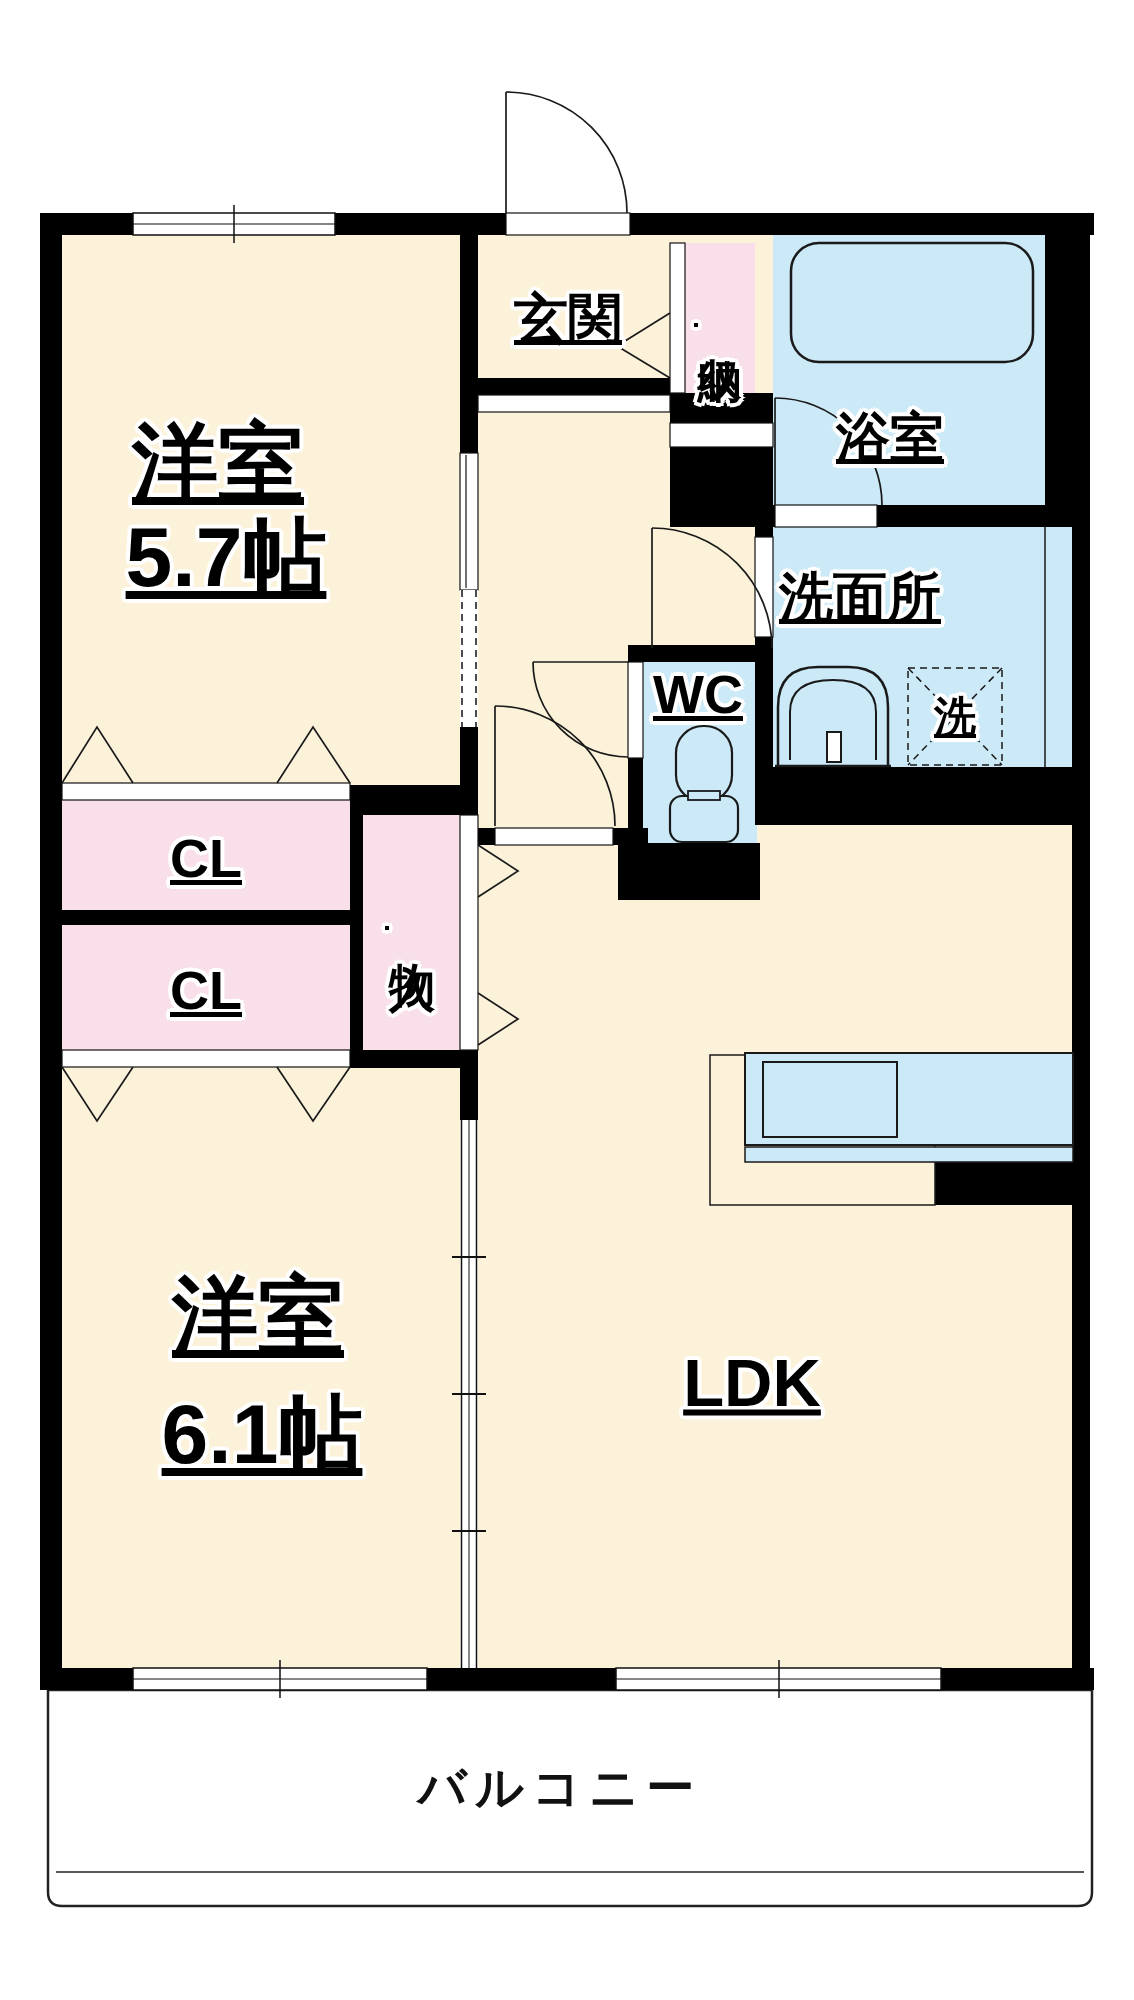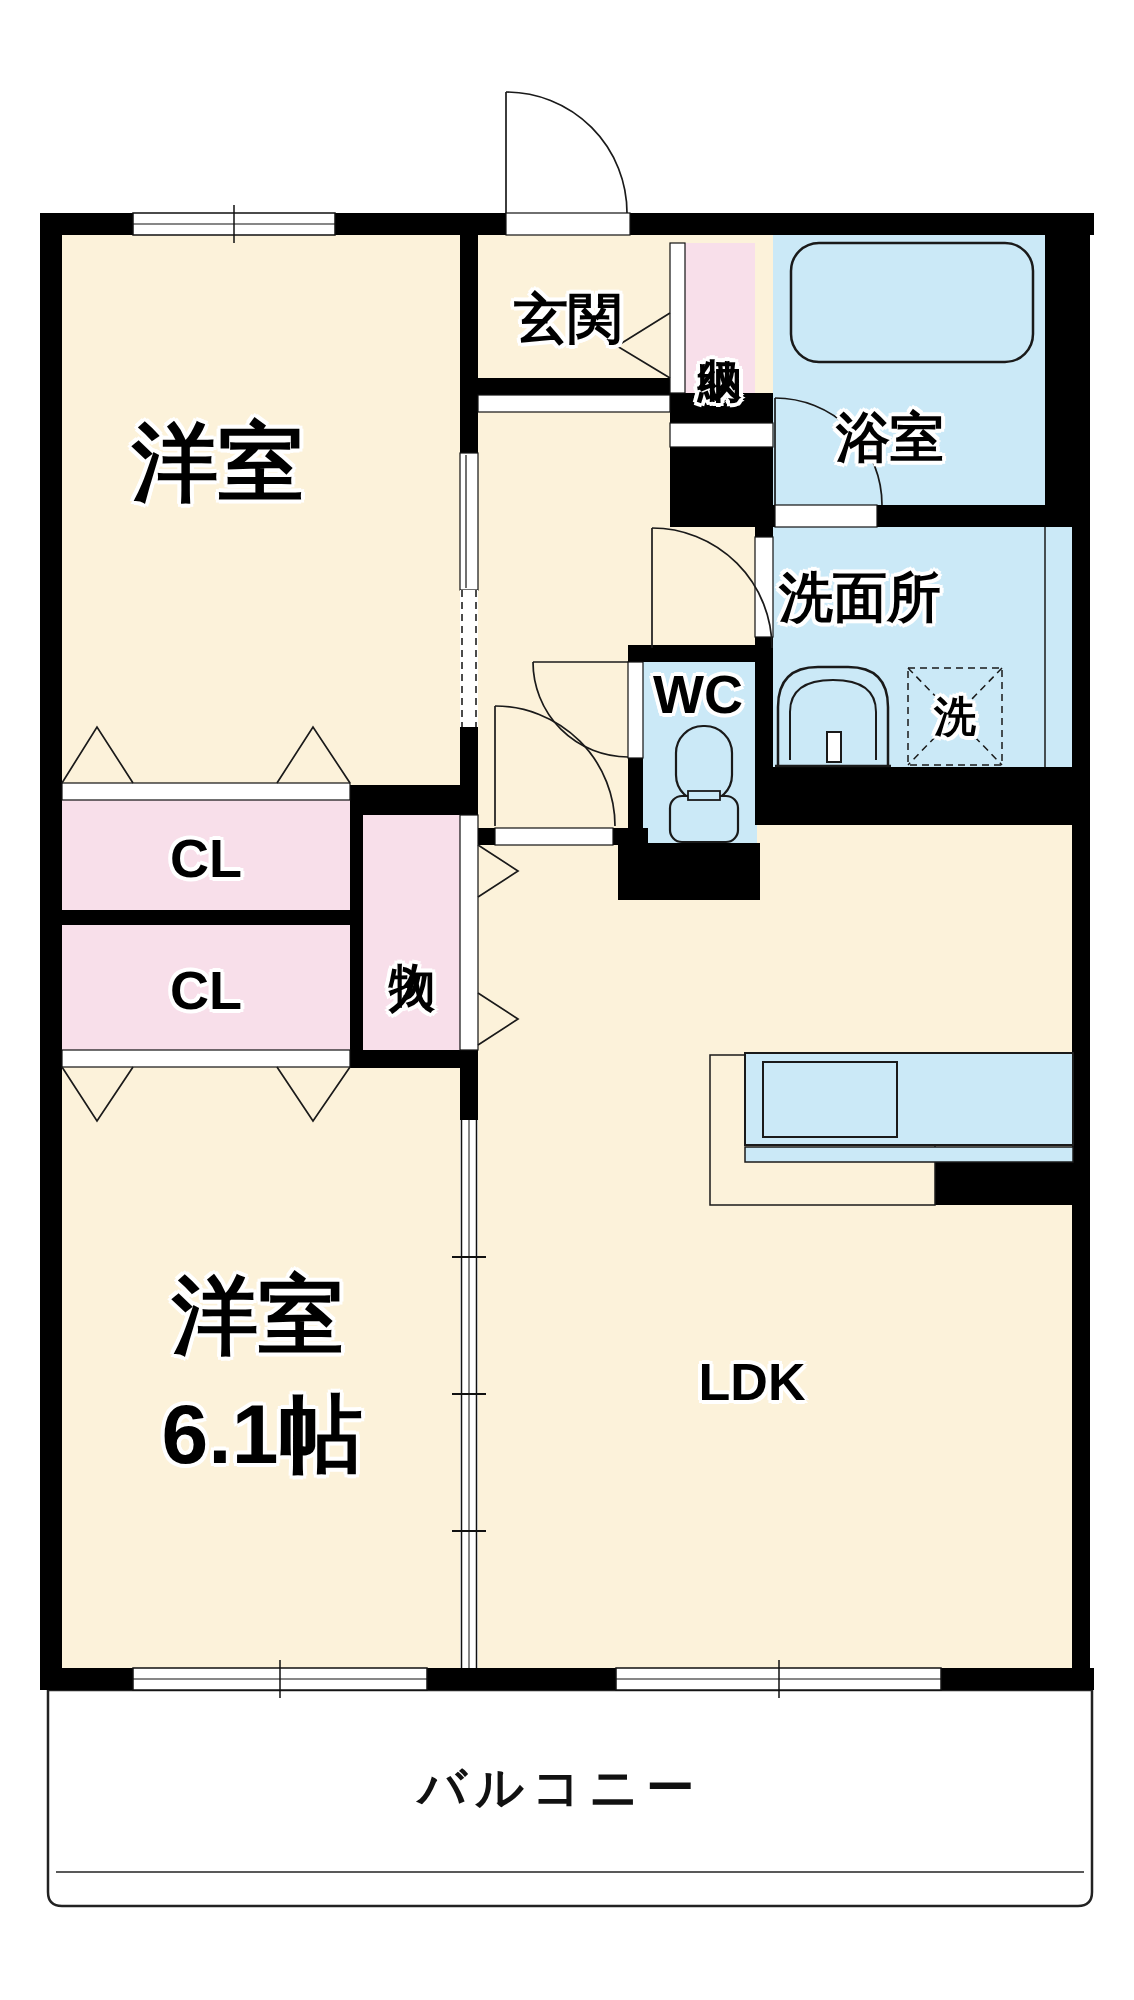--- a/index.html
+++ b/index.html
@@ -2,23 +2,23 @@
 <html><head>
 <meta charset="utf-8">
 <style>
   html,body{margin:0;padding:0;background:#fff;}
   #plan{position:relative;width:1134px;height:2000px;background:#fff;overflow:hidden;
         font-family:"Liberation Sans","DejaVu Sans",sans-serif;}
   #plan svg{position:absolute;left:0;top:0;}
   .lbl{position:absolute;transform:translate(-50%,-50%);white-space:nowrap;
        color:#000;font-weight:bold;line-height:1;}
   .halo{text-shadow:-3px -3px 0 #fff,3px -3px 0 #fff,-3px 3px 0 #fff,3px 3px 0 #fff,
-        0 -4px 0 #fff,0 4px 0 #fff,-4px 0 0 #fff,4px 0 0 #fff;}
+        0 -4px 0 #fff,0 4px 0 #fff,-4px 0 0 #fff,4px 0 0 #fff;text-decoration:underline;}
   .vert{writing-mode:vertical-rl;text-orientation:upright;letter-spacing:2px;}
-  .f86{font-size:86px;} .f84{font-size:84px;} .f80{font-size:52px;}
+  .f86{font-size:86px;} .f84{font-size:84px;} .f80{font-size:67px;}
   .f54{font-size:54px;} .f50{font-size:54px;} .f46{font-size:46px;}
   .f44{font-size:44px;} .f42{font-size:42px;}
   .balcony-lbl{font-size:48px;font-weight:bold;letter-spacing:8px;color:#111;}
 </style>
 </head>
 <body>
 
 <div id="plan">
 
 <svg width="1134" height="2000" viewBox="0 0 1134 2000">
@@ -180,20 +180,21 @@
     <g>
       <rect x="710" y="1055" width="225" height="150" fill="none" stroke="#1a1a1a" stroke-width="1.5"></rect>
       <rect x="745" y="1053" width="328" height="92" fill="#CBE9F7" stroke="#1a1a1a" stroke-width="2"></rect>
       <rect x="763" y="1062" width="134" height="75" fill="#CBE9F7" stroke="#1a1a1a" stroke-width="2"></rect>
       <rect x="745" y="1147" width="328" height="15" fill="#CBE9F7" stroke="#1a1a1a" stroke-width="1.5"></rect>
     </g>
   </g>
 </svg>
 
   <div class="lbl halo f86" style="left:218px;top:462px;">洋室</div>
+  <div class="lbl halo f84" style="left:226px;top:557px;">5.7帖</div>
 
   <div class="lbl halo f54" style="left:568px;top:318px;">玄関</div>
   <div class="lbl halo f44 vert" style="left:720px;top:325px;">収納</div>
 
   <div class="lbl halo f50" style="left:890px;top:437px;">浴室</div>
   <div class="lbl halo f50" style="left:860px;top:597px;">洗面所</div>
   <div class="lbl halo f42" style="left:955px;top:717px;">洗</div>
   <div class="lbl halo f50" style="left:698px;top:694px;">WC</div>
 
   <div class="lbl halo f50" style="left:206px;top:858px;">CL</div>

